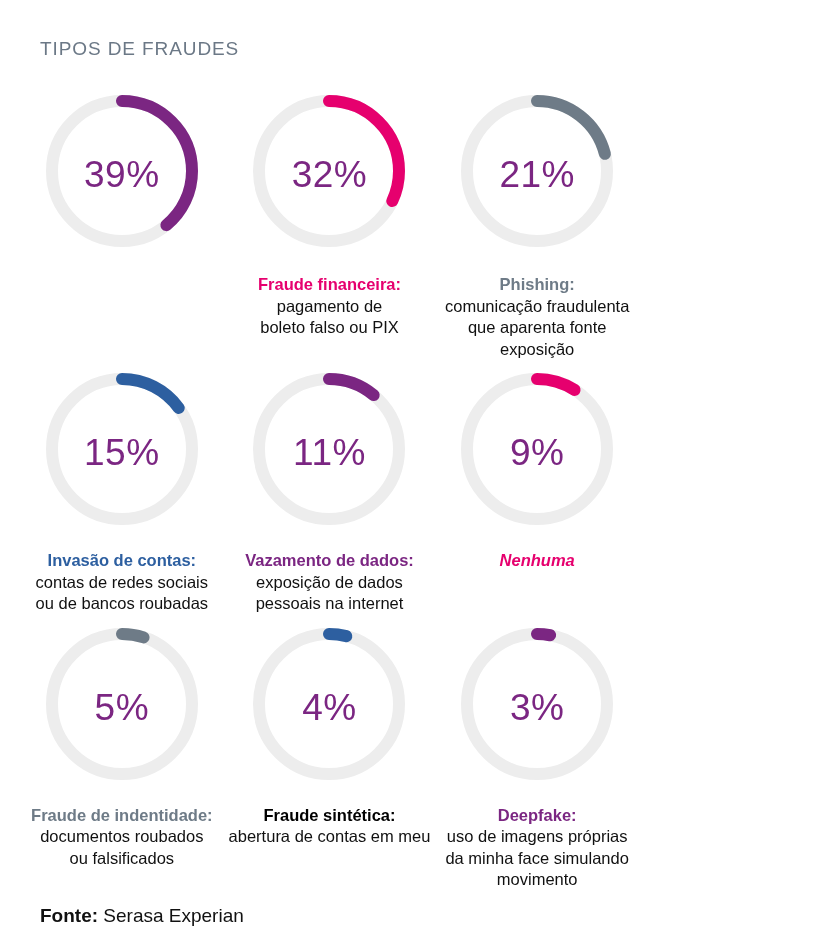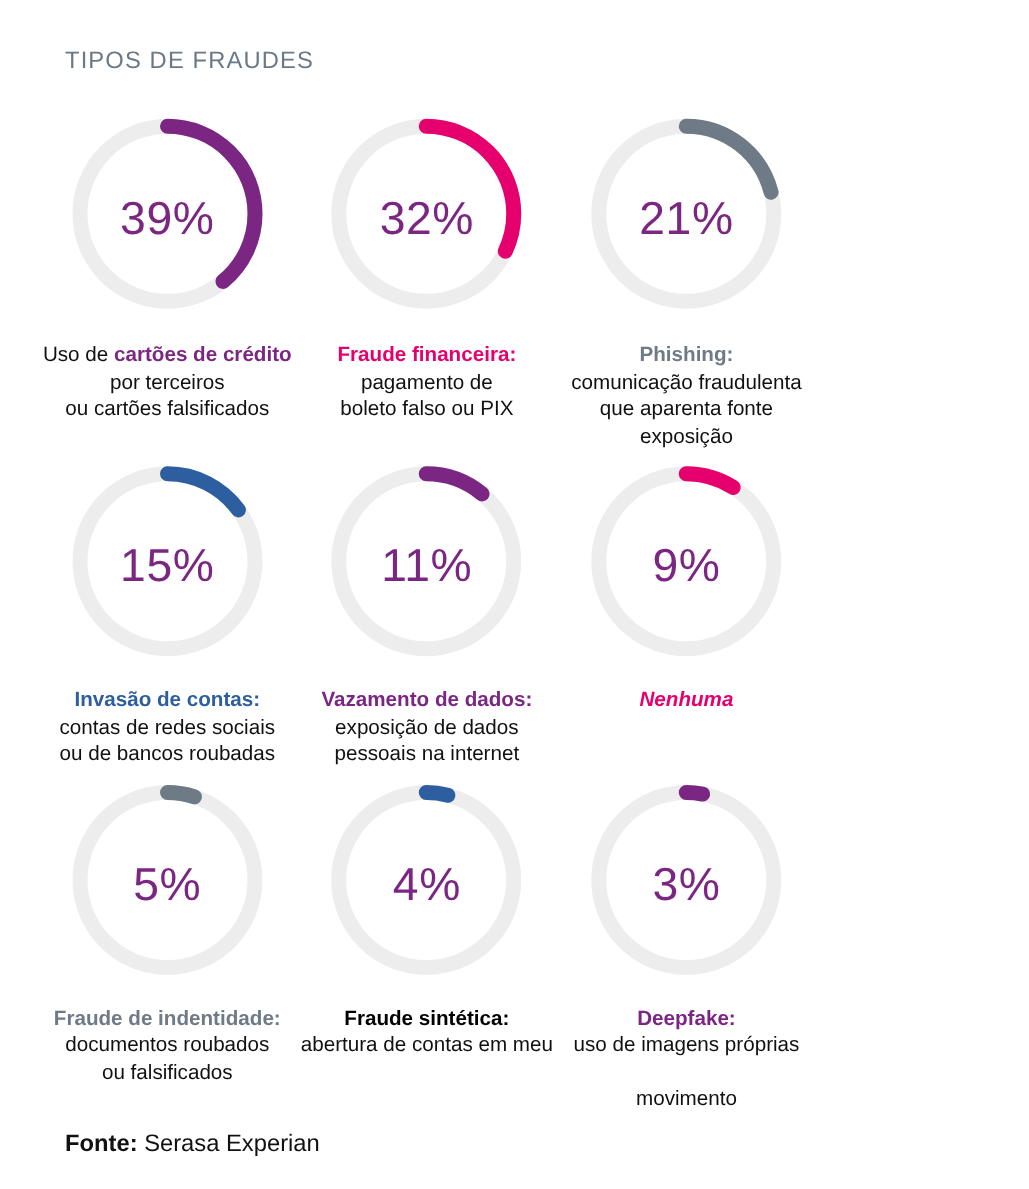--- a/index.html
+++ b/index.html
@@ -13,21 +13,20 @@
     font-family: "Liberation Sans", sans-serif;
     -webkit-font-smoothing: antialiased;
     overflow: hidden;
   }
   .page {
     position: relative;
     width: 672px;
     height: 951px;
     box-sizing: border-box;
     padding: 30px 31px 0 18px;
-    margin-left: 12px;
   }
   .title {
     font-size: 19px;
     letter-spacing: 0.9px;
     color: #6b7886;
     font-weight: 400;
     margin: 6px 0 0 22px;
     line-height: 26px;
   }
   .grid {
@@ -100,21 +99,20 @@
 
   <div class="grid">
       <div class="cell row-1">
         <div class="donut-wrap">
           <svg viewBox="0 0 170 170">
             <circle cx="85" cy="85" r="70" fill="none" stroke="#EDEDED" stroke-width="12"></circle>
             <circle cx="85" cy="85" r="70" fill="none" stroke="#7B2682" stroke-width="12" stroke-linecap="round" stroke-dasharray="171.53 268.29"></circle>
           </svg>
           <div class="donut-value" style="color: rgb(123, 38, 130);">39%</div>
         </div>
-        <div class="caption"><span class="lead-plain">Uso de </span><span class="hl" style="color: rgb(123, 38, 130);">cartões de crédito</span><br><span>por terceiros</span><br><span>ou cartões falsificados</span></div>
       </div>
       <div class="cell row-1">
         <div class="donut-wrap">
           <svg viewBox="0 0 170 170">
             <circle cx="85" cy="85" r="70" fill="none" stroke="#EDEDED" stroke-width="12"></circle>
             <circle cx="85" cy="85" r="70" fill="none" stroke="#E6006E" stroke-width="12" stroke-linecap="round" stroke-dasharray="140.74 299.08"></circle>
           </svg>
           <div class="donut-value" style="color: rgb(123, 38, 130);">32%</div>
         </div>
         <div class="caption"><span class="hl" style="color: rgb(230, 0, 110);">Fraude financeira:</span><br><span>pagamento de</span><br><span>boleto falso ou PIX</span></div>
@@ -180,21 +178,21 @@
         <div class="caption"><span class="hl" style="color: rgb(0, 0, 0);">Fraude sintética:</span><br><span>abertura de contas em meu</span><br></div>
       </div>
       <div class="cell row-3">
         <div class="donut-wrap">
           <svg viewBox="0 0 170 170">
             <circle cx="85" cy="85" r="70" fill="none" stroke="#EDEDED" stroke-width="12"></circle>
             <circle cx="85" cy="85" r="70" fill="none" stroke="#7B2682" stroke-width="12" stroke-linecap="round" stroke-dasharray="13.19 426.63"></circle>
           </svg>
           <div class="donut-value" style="color: rgb(123, 38, 130);">3%</div>
         </div>
-        <div class="caption"><span class="hl" style="color: rgb(123, 38, 130);">Deepfake:</span><br><span>uso de imagens próprias</span><br><br><span>movimento</span></div>
+        <div class="caption"><span class="hl" style="color: rgb(123, 38, 130);">Deepfake:</span><br><span>uso de imagens próprias</span><br><span>da minha face simulando</span><br><span>movimento</span></div>
       </div>
     </div>
 
   <div class="source">
     <b>Fonte:</b>
     <span>Serasa Experian</span>
   </div>
 
 </div>
 

